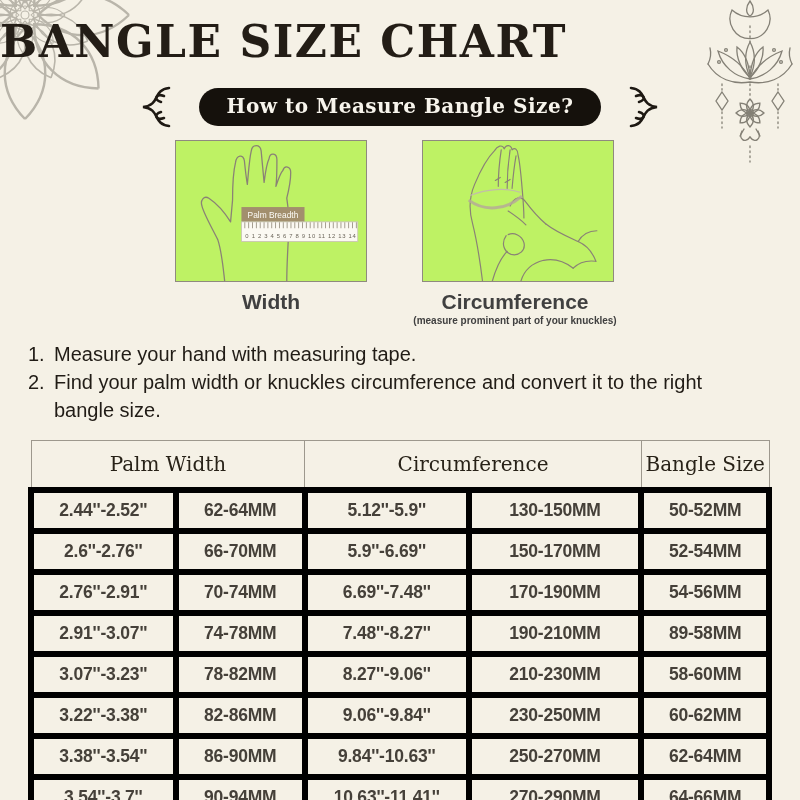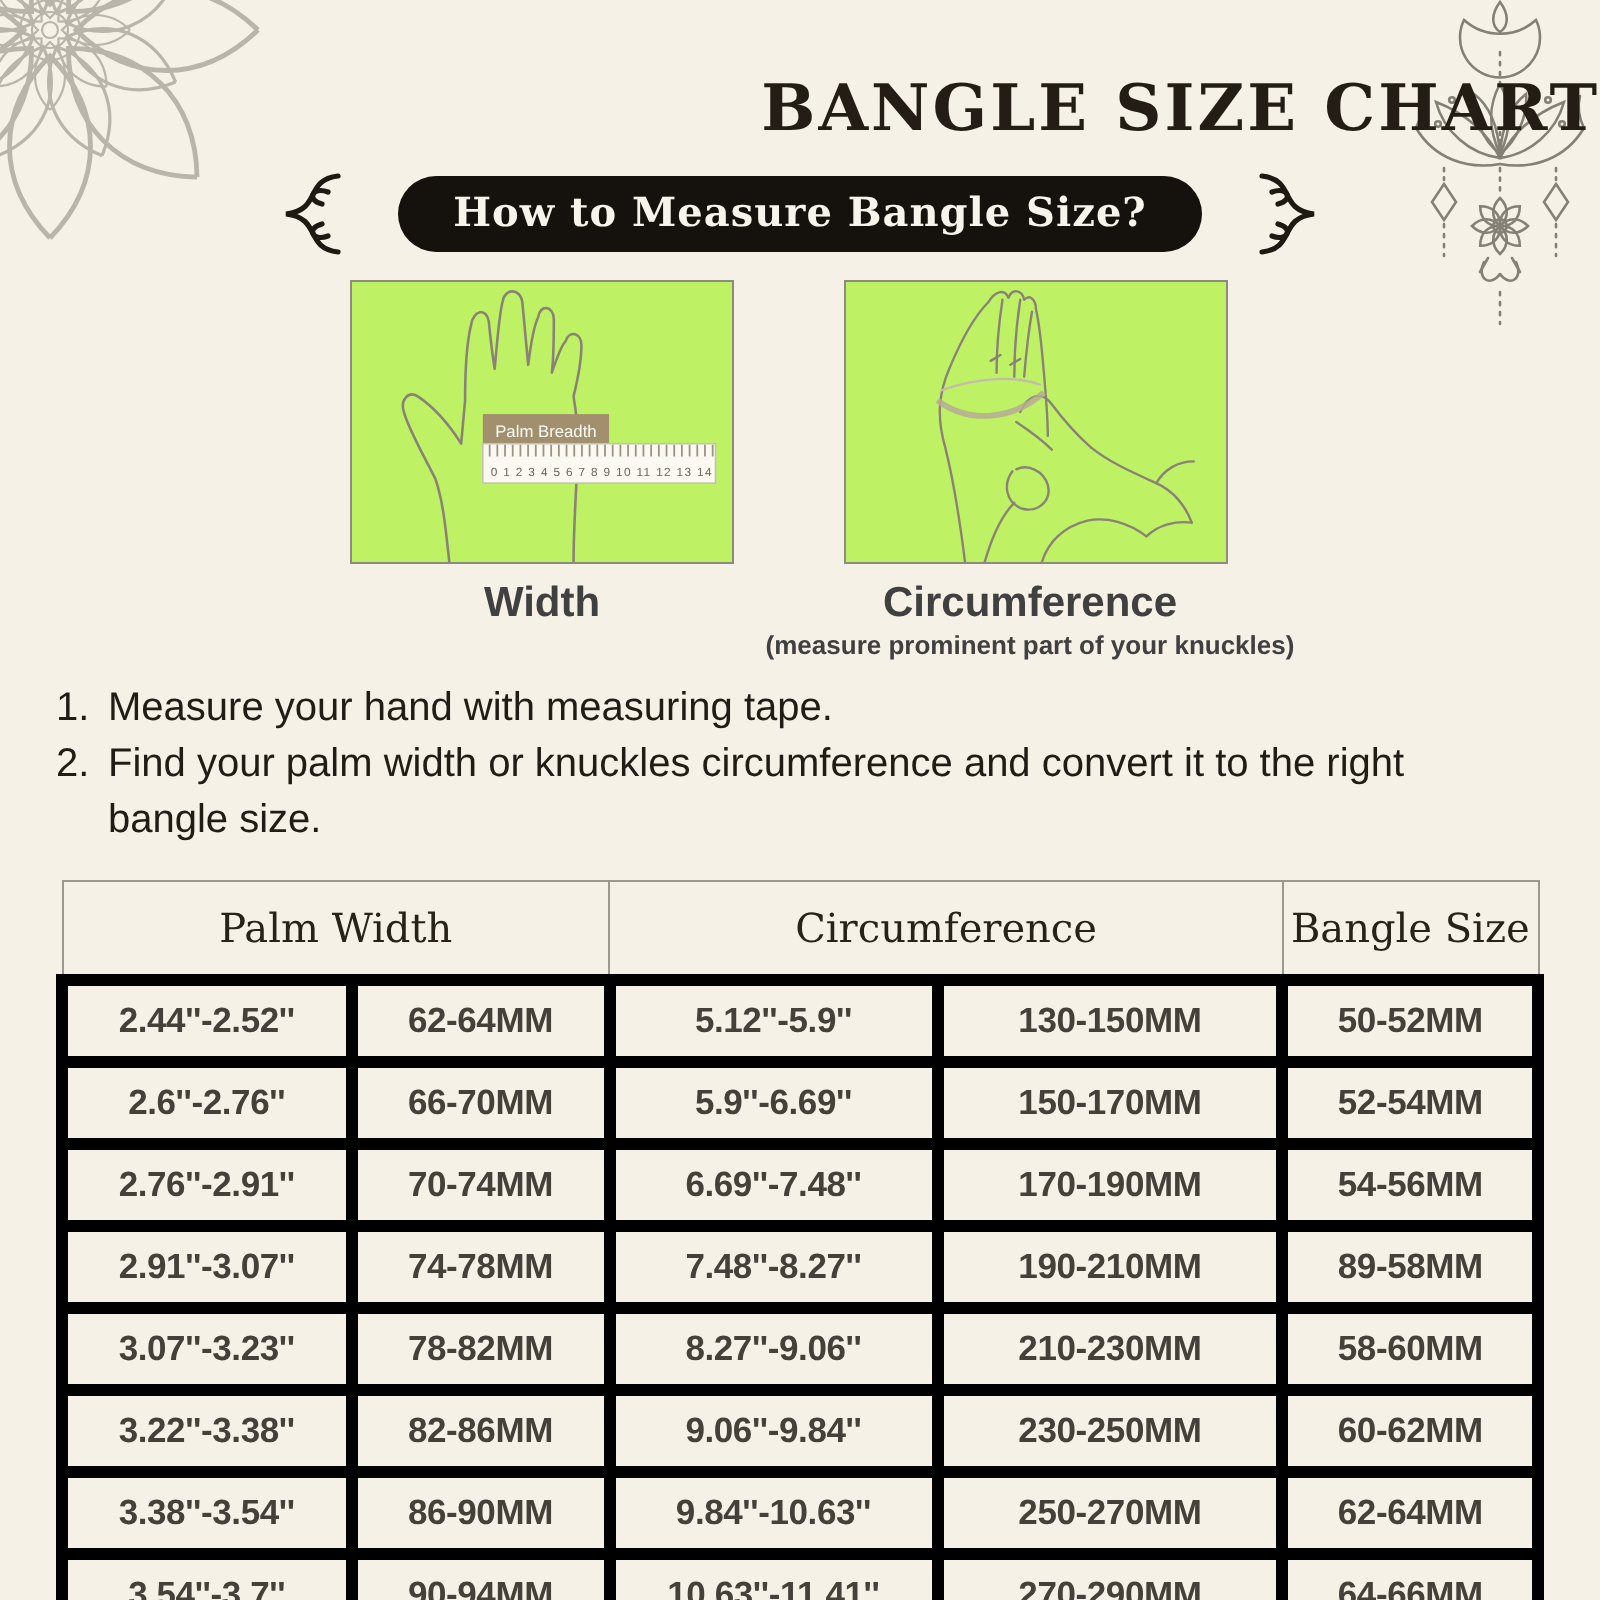--- a/index.html
+++ b/index.html
@@ -3,41 +3,41 @@
 <meta charset="utf-8">
 <style>
   html,body{margin:0;padding:0;}
   body{width:800px;height:800px;position:relative;overflow:hidden;
        background:#f5f1e6;font-family:"Liberation Sans",sans-serif;}
 
   .decor{position:absolute;pointer-events:none;}
   #mandala{left:-105px;top:-115px;}
   #lotus-hang{left:695px;top:0px;}
 
-  .page-title{position:absolute;left:0;right:0;top:35px;margin:0;text-align:right;
-      font-family:"DejaVu Serif",serif;font-weight:700;font-size:32px;
+  .page-title{position:absolute;left:0;right:0;top:16px;margin:0;text-align:left;
+      font-family:"DejaVu Serif",serif;font-weight:700;font-size:44px;
       letter-spacing:1.5px;color:#231d16;}
 
   .banner-row{position:absolute;left:0;right:0;top:86px;display:flex;
       justify-content:center;align-items:center;gap:27px;}
   .banner-pill{background:#15110c;color:#f7f4ec;border-radius:19px;
       padding:6px 28px 8px;font-family:"DejaVu Serif",serif;font-weight:700;
       font-size:20px;letter-spacing:0.5px;}
 
   .diagram-box{position:absolute;top:140px;width:192px;height:142px;
       border:1px solid #8f8a7f;background:#bef264;box-sizing:border-box;}
   #box-width{left:175px;}
   #box-circ{left:422px;}
   .diagram-box svg{display:block;width:100%;height:100%;}
 
   .fig-label{position:absolute;top:290px;text-align:center;color:#404040;}
   #label-width{left:175px;width:192px;font-size:21px;font-weight:700;}
   #label-circ{left:372px;width:286px;}
   #label-circ .main{font-size:21px;font-weight:700;}
-  #label-circ .sub{font-size:13px;font-weight:700;margin-top:1px;}
+  #label-circ .sub{font-size:10px;font-weight:700;margin-top:1px;}
 
   .instructions{position:absolute;left:28px;top:340px;width:722px;
       color:#211c16;font-size:20px;line-height:28px;}
   .instr{display:flex;}
   .instr .num{flex:0 0 26px;}
   .instr .txt{flex:1;max-width:692px;}
 
   table.size-table{position:absolute;left:28px;top:440px;width:744px;
       border-collapse:collapse;table-layout:fixed;}
   .size-table th{height:46px;border:1px solid #9d988d;

